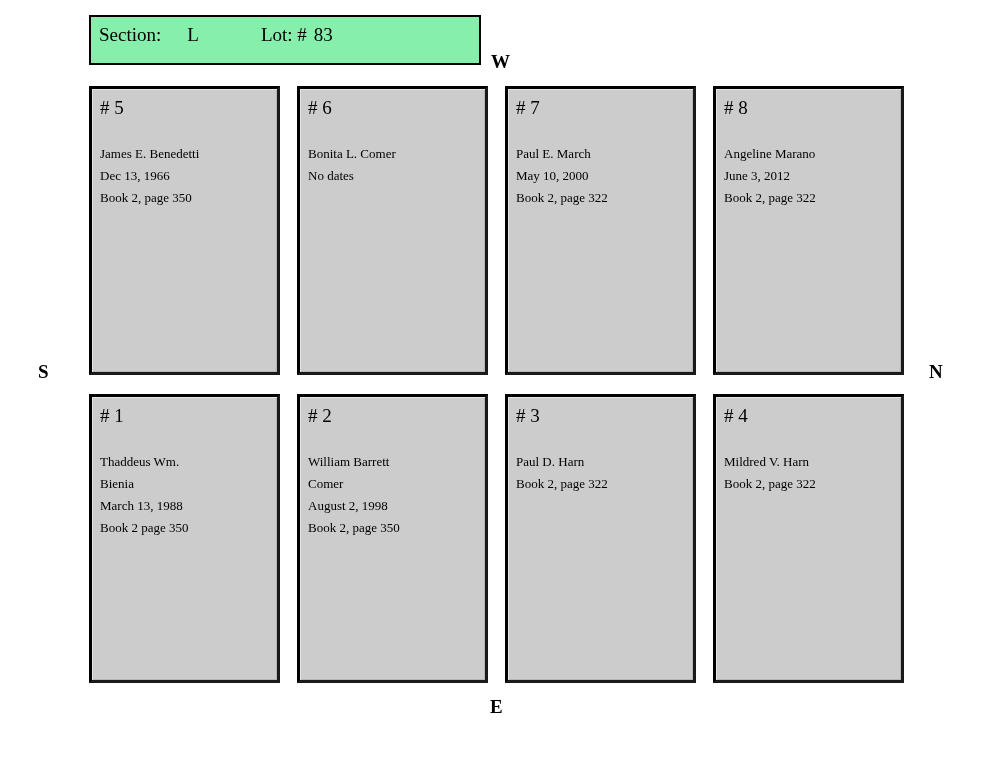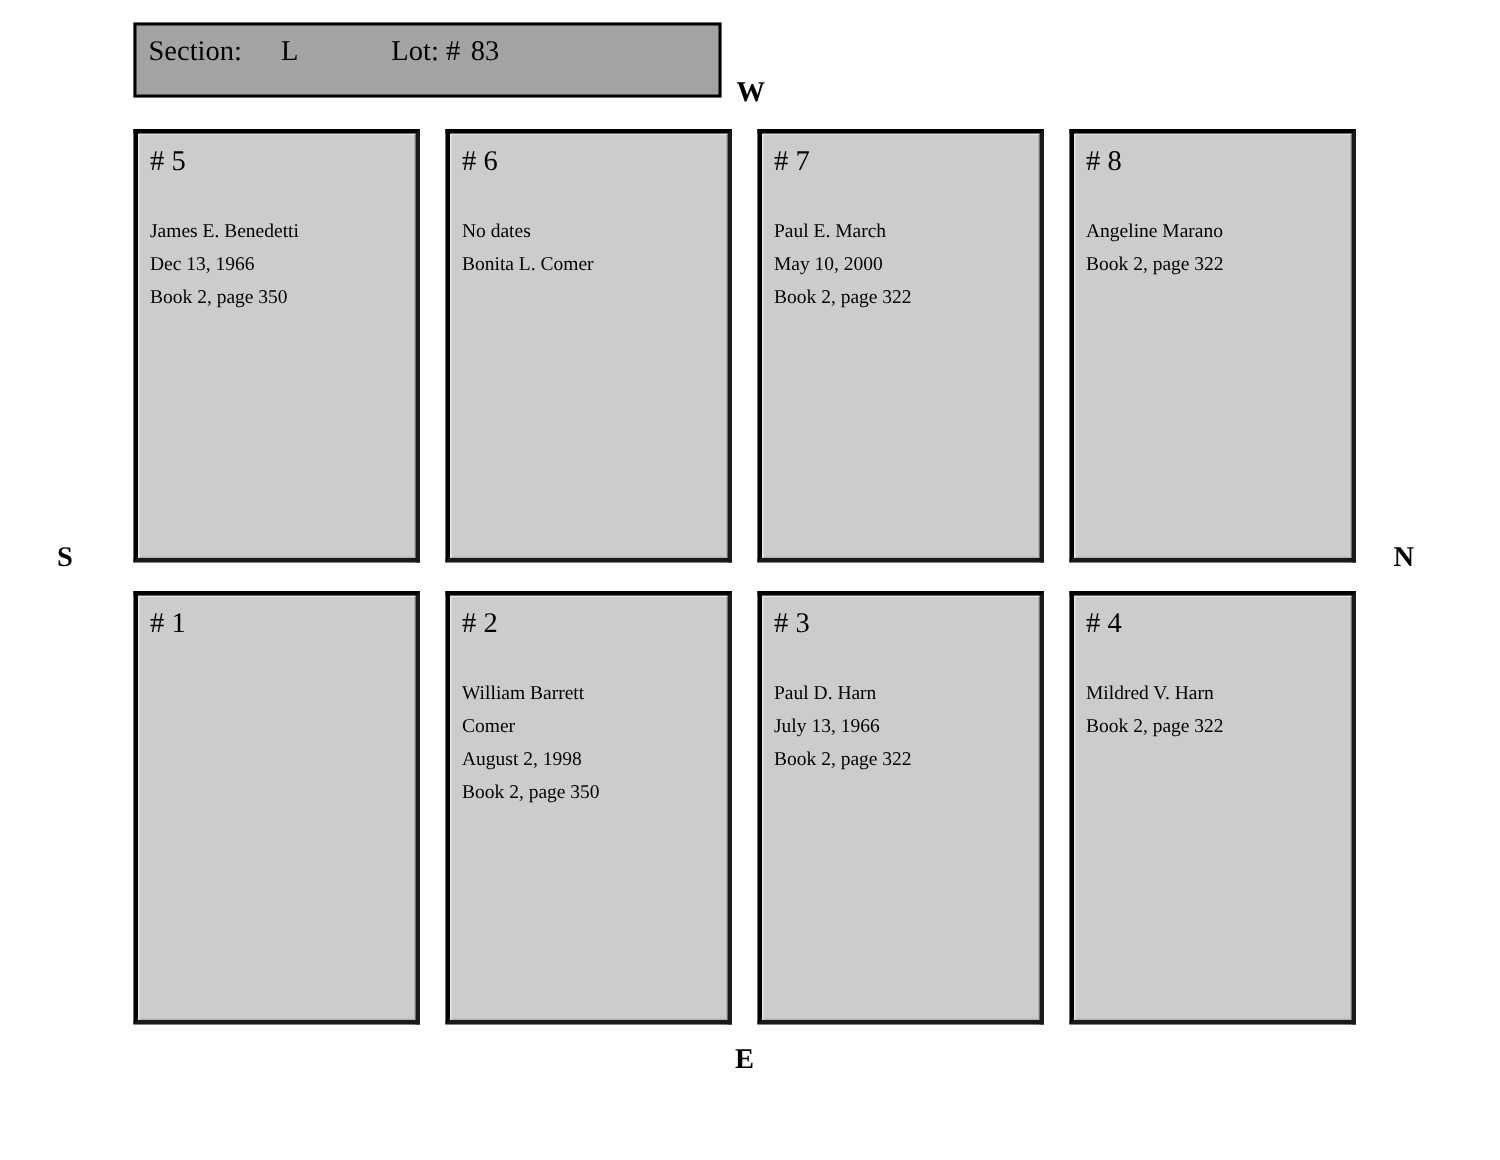--- a/index.html
+++ b/index.html
@@ -16,21 +16,21 @@
     overflow: hidden;
   }
 
   
   .header-box {
     position: absolute;
     left: 89px;
     top: 15px;
     width: 392px;
     height: 50px;
-    background: #a3a3a3;
+    background: #86efac;
     border: 2px solid #000000;
     box-sizing: border-box;
   }
   .header-row {
     position: absolute;
     left: 8px;
     top: 7px;
     white-space: nowrap;
     font-size: 19px;
     line-height: 22px;
@@ -114,65 +114,71 @@
     <div class="plot-lines">
       <div class="pline">James E. Benedetti</div>
       <div class="pline">Dec 13, 1966</div>
       <div class="pline">Book 2, page 350</div>
     </div>
   </div>
 
   <div class="plot-cell">
     <div class="plot-number"># 6</div>
     <div class="plot-lines">
+      <div class="pline">Bonita L. Comer</div>
       <div class="pline">No dates</div>
-      <div class="pline">Bonita L. Comer</div>
     </div>
   </div>
 
   <div class="plot-cell">
     <div class="plot-number"># 7</div>
     <div class="plot-lines">
       <div class="pline">Paul E. March</div>
       <div class="pline">May 10, 2000</div>
       <div class="pline">Book 2, page 322</div>
     </div>
   </div>
 
   <div class="plot-cell">
     <div class="plot-number"># 8</div>
     <div class="plot-lines">
       <div class="pline">Angeline Marano</div>
+      <div class="pline">June 3, 2012</div>
       <div class="pline">Book 2, page 322</div>
     </div>
   </div>
 
 </div>
 
 <div class="grid-row row-bottom">
 
   <div class="plot-cell">
     <div class="plot-number"># 1</div>
+    <div class="plot-lines">
+      <div class="pline">Thaddeus Wm.</div>
+      <div class="pline">Bienia</div>
+      <div class="pline">March 13, 1988</div>
+      <div class="pline">Book 2 page 350</div>
+    </div>
   </div>
 
   <div class="plot-cell">
     <div class="plot-number"># 2</div>
     <div class="plot-lines">
       <div class="pline">William Barrett</div>
       <div class="pline">Comer</div>
       <div class="pline">August 2, 1998</div>
       <div class="pline">Book 2, page 350</div>
     </div>
   </div>
 
   <div class="plot-cell">
     <div class="plot-number"># 3</div>
     <div class="plot-lines">
       <div class="pline">Paul D. Harn</div>
-      <div class="pline">July 13, 1966</div>
       <div class="pline">Book 2, page 322</div>
     </div>
   </div>
 
   <div class="plot-cell">
     <div class="plot-number"># 4</div>
     <div class="plot-lines">
       <div class="pline">Mildred V. Harn</div>
       <div class="pline">Book 2, page 322</div>
     </div>

